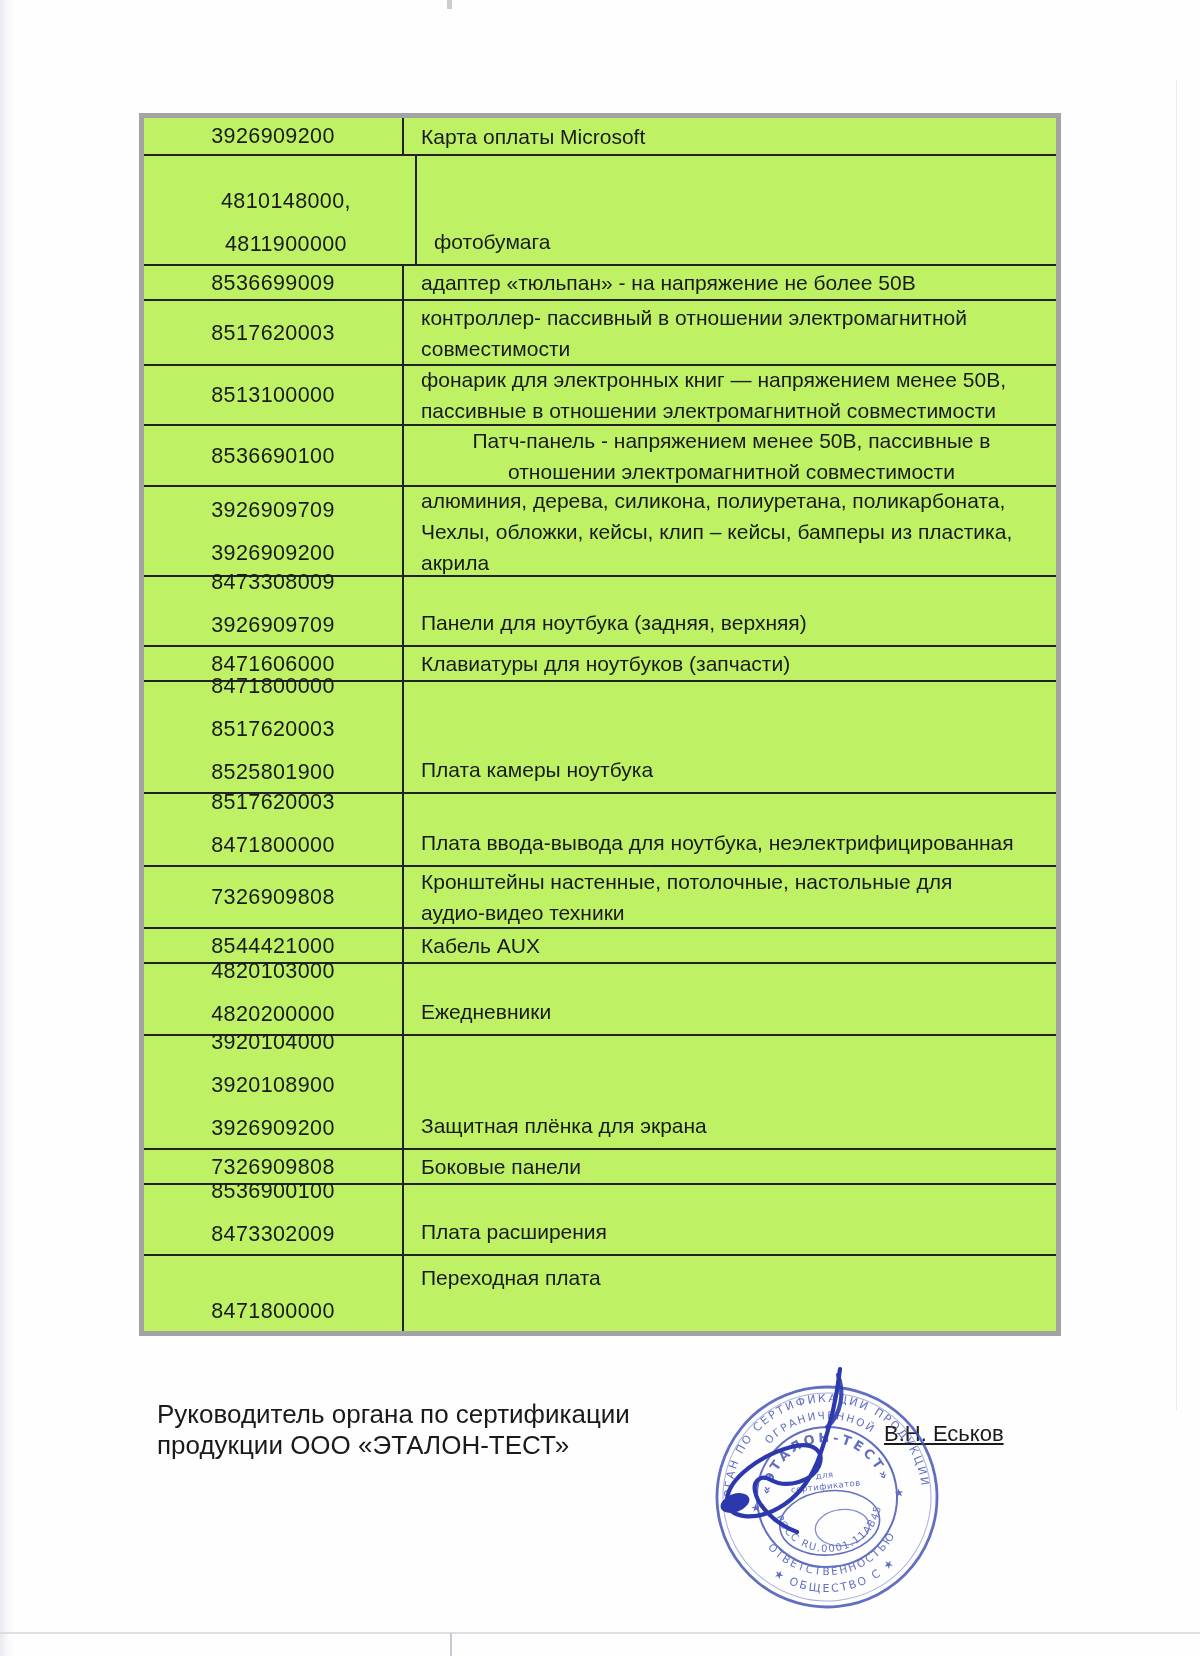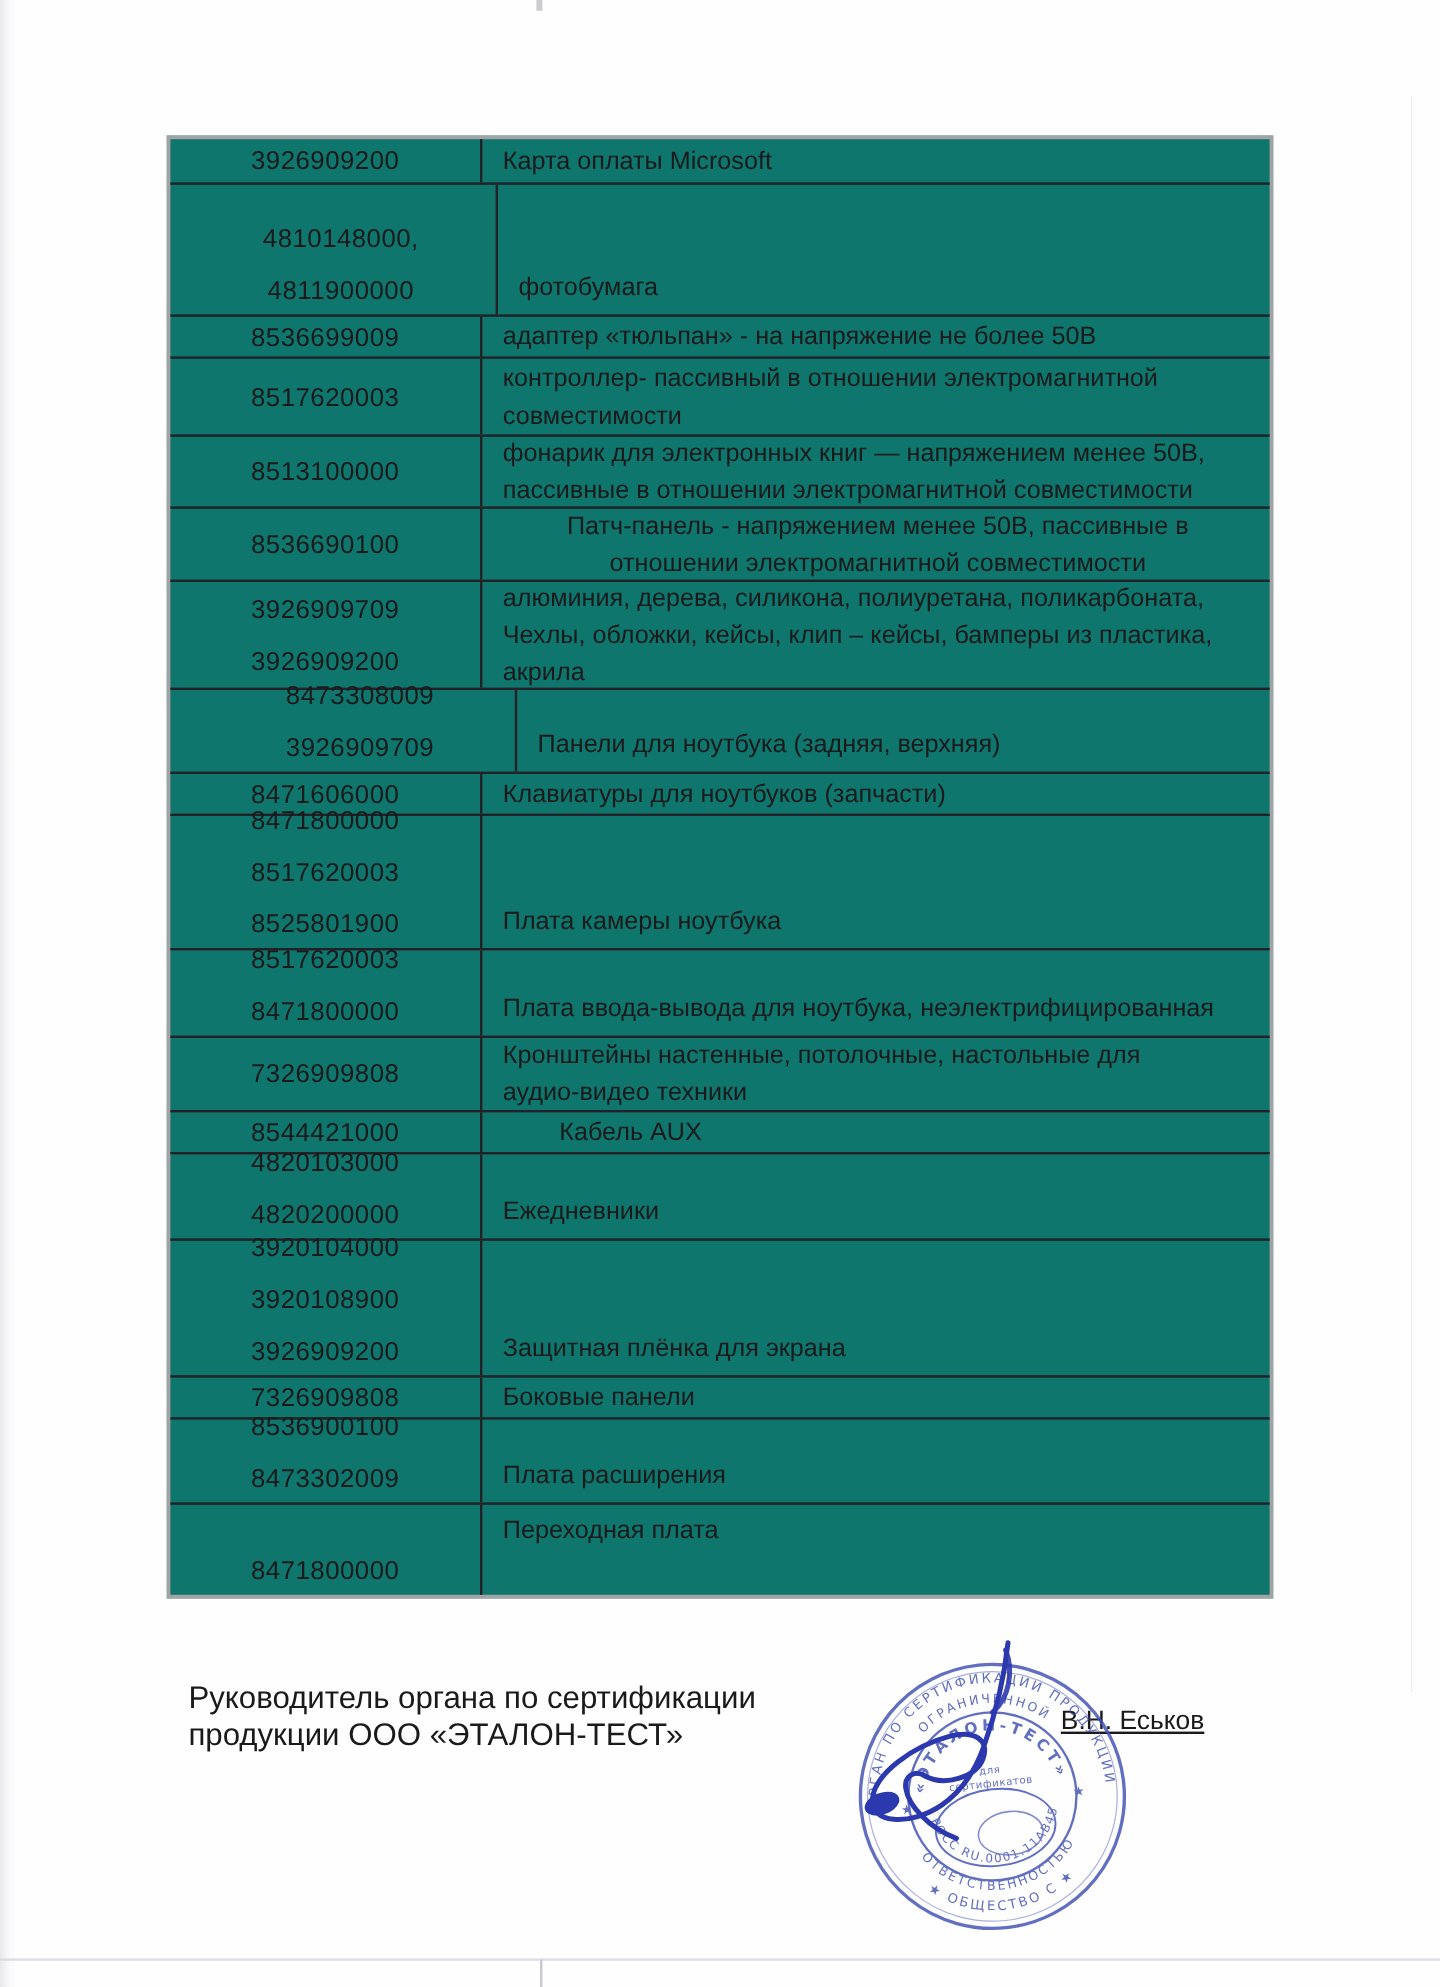--- a/index.html
+++ b/index.html
@@ -10,21 +10,21 @@
   
   .edge-left{position:absolute;left:0;top:0;width:14px;height:1656px;
     background:linear-gradient(to right,#e9e9ee 0%,rgba(246,246,249,.6) 55%,rgba(255,255,255,0) 100%);}
   .tick-top{position:absolute;left:447px;top:0;width:5px;height:9px;background:#90909b;opacity:.45;}
   .line-bottom{position:absolute;left:0;top:1632px;width:1200px;height:2px;background:#d8d8df;opacity:.85;}
   .tick-bottom{position:absolute;left:450px;top:1633px;width:2px;height:23px;background:#c7c8d2;}
   .line-right{position:absolute;left:1176px;top:80px;width:1px;height:1330px;background:#f0eaee;}
   
   .codes-table{
     position:absolute;left:139px;top:113px;width:922px;
-    border:3px solid #a3a3a3;box-sizing:border-box;background:#0f766e;
+    border:5px solid #a3a3a3;box-sizing:border-box;background:#bef264;
   }
   .row{display:flex;box-sizing:border-box;border-bottom:2px solid #212127;}
   .row:last-child{border-bottom:none;}
   .cell{box-sizing:border-box;display:flex;flex-direction:column;}
   .code-cell{width:260px;border-right:2px solid #212127;align-items:center;flex-shrink:0;}
   .desc-cell{flex:1;padding:2px 14px 2px 17px;}
   .v-c{justify-content:center;}
   .v-b{justify-content:flex-end;padding-bottom:7px;}
   .v-t{justify-content:flex-start;padding-top:6px;}
   .code{font-size:21.5px;line-height:26px;letter-spacing:.4px;white-space:nowrap;}
@@ -115,21 +115,21 @@
         <div class="cell code-cell v-c">
           <div class="code">3926909709</div>
           <div class="code">3926909200</div>
         </div>
         <div class="cell desc-cell v-c">
           <div class="desc-line">алюминия, дерева, силикона, полиуретана, поликарбоната,</div>
           <div class="desc-line">Чехлы, обложки, кейсы, клип – кейсы, бамперы из пластика,</div>
           <div class="desc-line">акрила</div>
         </div>
       </div>
-      <div class="row" style="height: 70px; padding-left: 29px;">
+      <div class="row" style="height: 70px;">
         <div class="cell code-cell v-b">
           <div class="code">8473308009</div>
           <div class="code">3926909709</div>
         </div>
         <div class="cell desc-cell v-b">
           <div class="desc-line">Панели для ноутбука (задняя, верхняя)</div>
         </div>
       </div>
       <div class="row" style="height: 35px;">
         <div class="cell code-cell v-c">
@@ -160,21 +160,21 @@
       </div>
       <div class="row" style="height: 62px;">
         <div class="cell code-cell v-c">
           <div class="code">7326909808</div>
         </div>
         <div class="cell desc-cell v-c">
           <div class="desc-line">Кронштейны настенные, потолочные, настольные для</div>
           <div class="desc-line">аудио-видео техники</div>
         </div>
       </div>
-      <div class="row" style="height: 35px; gap: 47px;">
+      <div class="row" style="height: 35px;">
         <div class="cell code-cell v-c">
           <div class="code">8544421000</div>
         </div>
         <div class="cell desc-cell v-c">
           <div class="desc-line">Кабель AUX</div>
         </div>
       </div>
       <div class="row" style="height: 72px;">
         <div class="cell code-cell v-b">
           <div class="code">4820103000</div>

